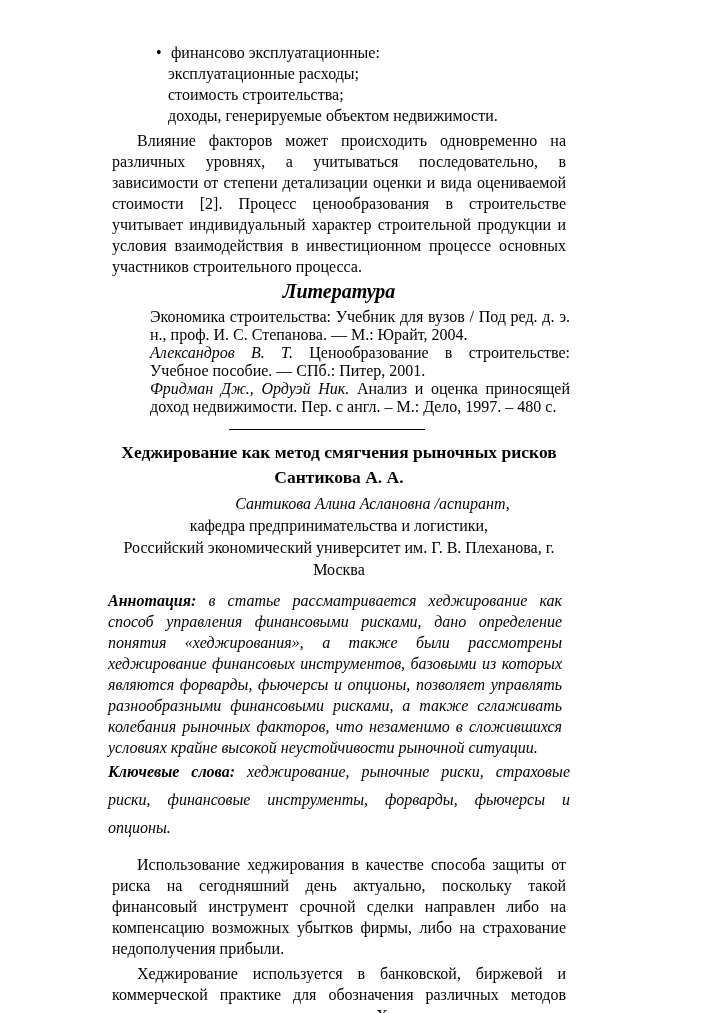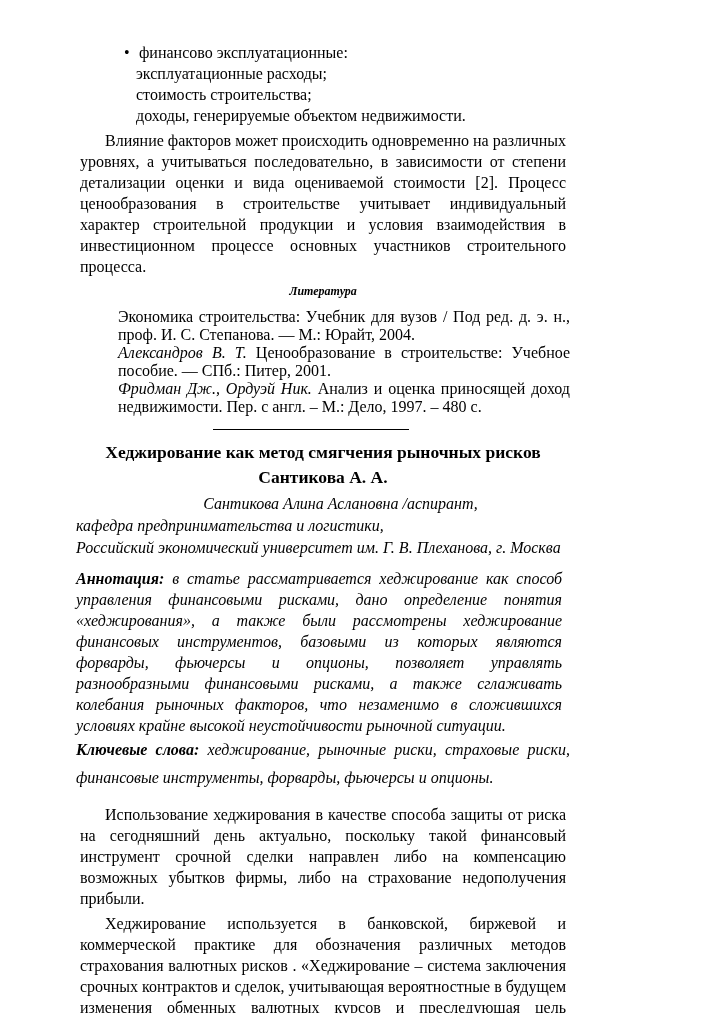--- a/index.html
+++ b/index.html
@@ -3,51 +3,51 @@
 <meta charset="utf-8">
 <style>
   html,body{margin:0;padding:0;background:#ffffff;}
   .page{
     position:relative;
     width:634px;height:1013px;
     background:#ffffff;color:#000000;
     font-family:"Liberation Serif","DejaVu Serif",serif;
     font-size:16px;line-height:21px;
     box-sizing:border-box;
-    padding:42px 64px 0 76px;
+    padding:42px 64px 0 108px;
     overflow:hidden;
   }
   .bullet-line{margin-left:48px;}
   .bullet-glyph{display:inline-block;width:11px;}
   .sub-item{margin-left:60px;}
   .body-par{margin:4px;text-indent:25px;text-align:justify;}
   .lit-heading{
     margin:4px 0 6px 0;
     text-align:center;
     font-weight:bold;font-style:italic;
-    font-size:12px;line-height:21px;
+    font-size:20px;line-height:21px;
   }
   .references{margin-left:42px;}
   .ref{margin:0;text-align:justify;line-height:18px;}
   .ref .author{font-style:italic;}
   .article-sep{
     width:196px;height:0;
     border-top:1.6px solid #000000;
     margin:13px auto 0 auto;
     position:relative;left:-12px;
   }
   .title-block{margin-top:10px;text-align:center;font-weight:bold;font-size:17.5px;line-height:25px;}
   .title-line{white-space:nowrap;}
   .author-row{
     display:flex;justify-content:center;
     font-style:italic;
     margin:3px 0 0 97px;width:335px;
     line-height:22px;
   }
-  .affil{font-style:italic;text-align:left;line-height:22px;}
+  .affil{text-align:center;line-height:22px;}
   .abstract{margin:9px 8px 0 0;font-style:italic;text-align:justify;line-height:21px;}
   .abstract b,.keywords b{font-weight:bold;}
   .keywords{margin:0;font-style:italic;text-align:justify;line-height:28px;}
   .article-body p.body-par{line-height:21px;}
   .first-bodypar{margin-top:12px;}
   .footnotes{margin-top:12px;}
   .fn-sep{
     width:64px;height:0;border-top:1px solid #000000;
     margin-left:48px;margin-bottom:11px;
   }

